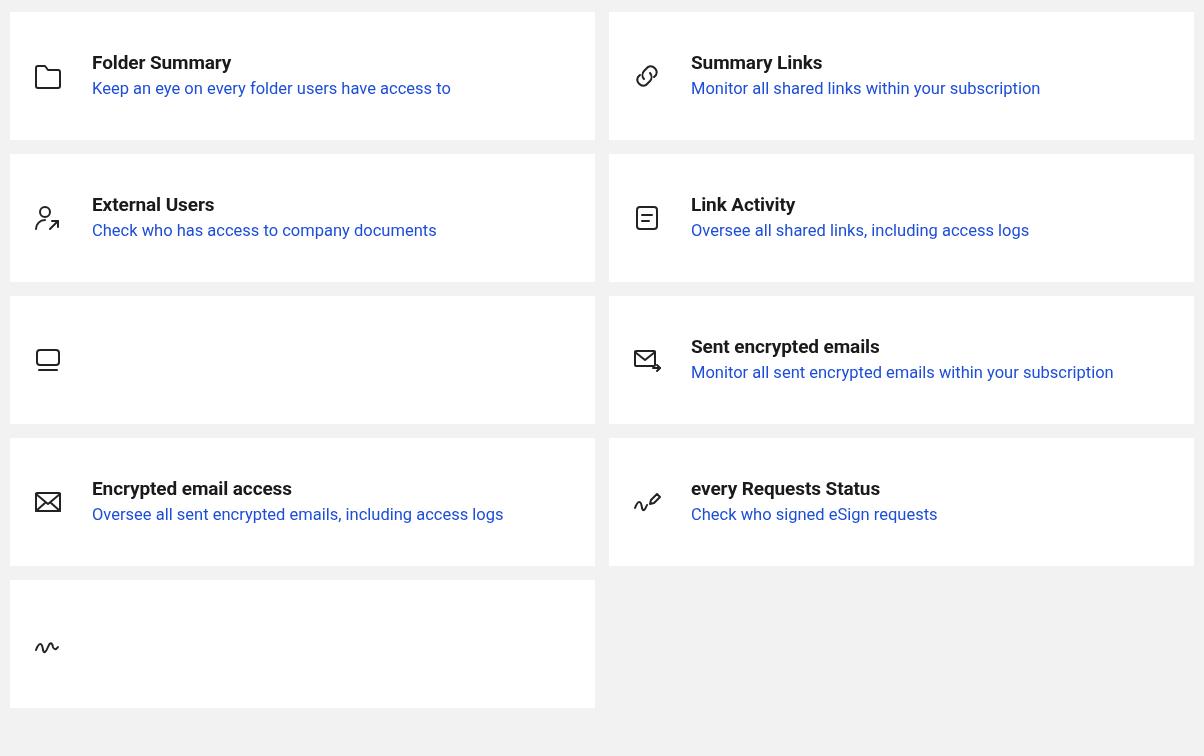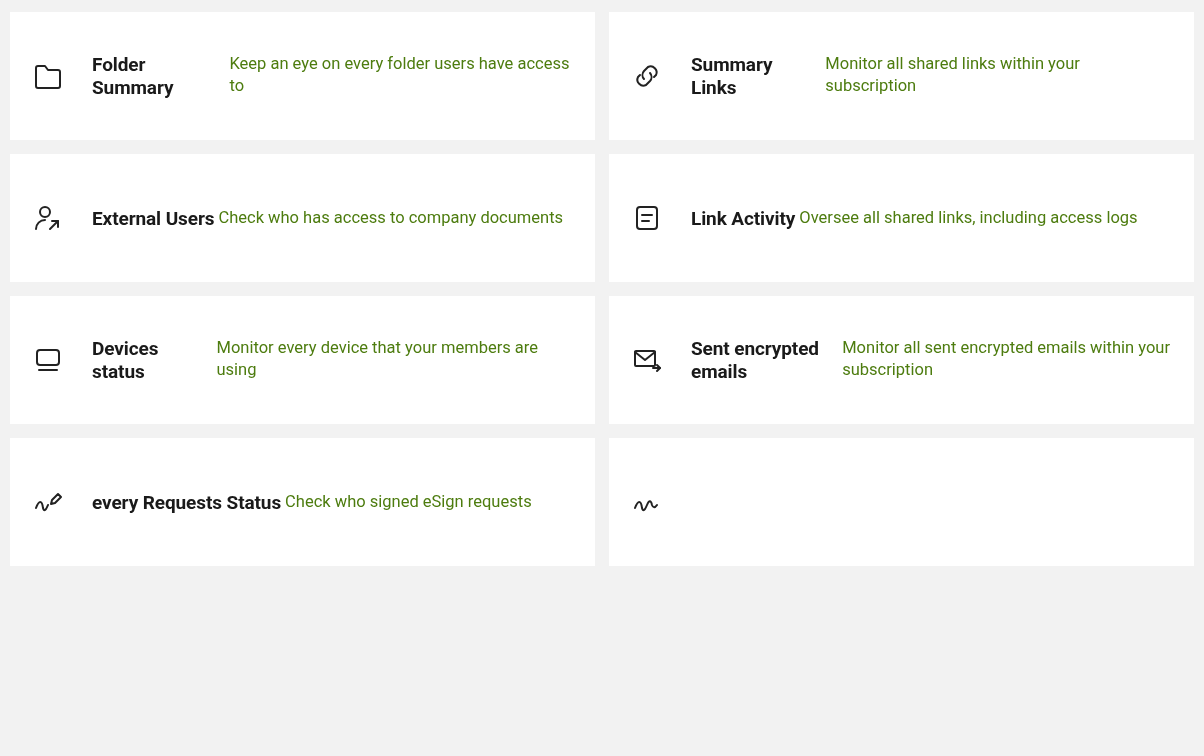--- a/index.html
+++ b/index.html
@@ -35,32 +35,32 @@
     width: 32px;
     height: 32px;
     stroke: #222222;
     stroke-width: 2;
     fill: none;
     stroke-linecap: round;
     stroke-linejoin: round;
   }
   .text-wrap {
     display: flex;
-    flex-direction: row;
+    flex-direction: column;
     gap: 4px;
   }
   .title {
     font-size: 19px;
     font-weight: 700;
     color: #1a1a1a;
     letter-spacing: -0.1px;
   }
   .desc {
     font-size: 16.5px;
-    color: #4d7c0f;
+    color: #1d4ed8;
     line-height: 1.35;
   }
 </style>
 </head>
 <body>
 
 <div class="grid">
 
   <div class="card">
     <div class="icon-wrap">
@@ -117,41 +117,51 @@
   </div>
 
 
   <div class="card">
     <div class="icon-wrap">
       <svg viewBox="0 0 32 32">
           <rect x="5" y="6" width="22" height="15" rx="3"></rect>
           <line x1="7" y1="26" x2="25" y2="26"></line>
         </svg>
     </div>
-    <div class="text-wrap">
-      <div class="title">Devices status</div>
-      <div class="desc">Monitor every device that your members are using</div>
-    </div>
   </div>
 
   <div class="card">
     <div class="icon-wrap">
       <svg viewBox="0 0 32 32">
           <rect x="4" y="7" width="20" height="15" rx="1"></rect>
           <path d="M4 8 l10 8 l10-8"></path>
           <path d="M22 24 h7"></path>
           <path d="M26 21 l3 3 l-3 3"></path>
         </svg>
     </div>
     <div class="text-wrap">
       <div class="title">Sent encrypted emails</div>
       <div class="desc">Monitor all sent encrypted emails within your subscription</div>
     </div>
   </div>
 
+  <div class="card">
+    <div class="icon-wrap">
+      <svg viewBox="0 0 32 32">
+          <rect x="4" y="7" width="24" height="18" rx="1"></rect>
+          <path d="M4 8 l12 10 l12-10"></path>
+          <path d="M4 25 l9-8"></path>
+          <path d="M28 25 l-9-8"></path>
+        </svg>
+    </div>
+    <div class="text-wrap">
+      <div class="title">Encrypted email access</div>
+      <div class="desc">Oversee all sent encrypted emails, including access logs</div>
+    </div>
+  </div>
 
   <div class="card">
     <div class="icon-wrap">
       <svg viewBox="0 0 32 32">
           <path d="M4 22 c3-8 6-8 7 0 c1 4 3 2 5-3"></path>
           <path d="M20 14 l6-6 l3 3 l-6 6 l-4 1 z"></path>
         </svg>
     </div>
     <div class="text-wrap">
       <div class="title">every Requests Status</div>

